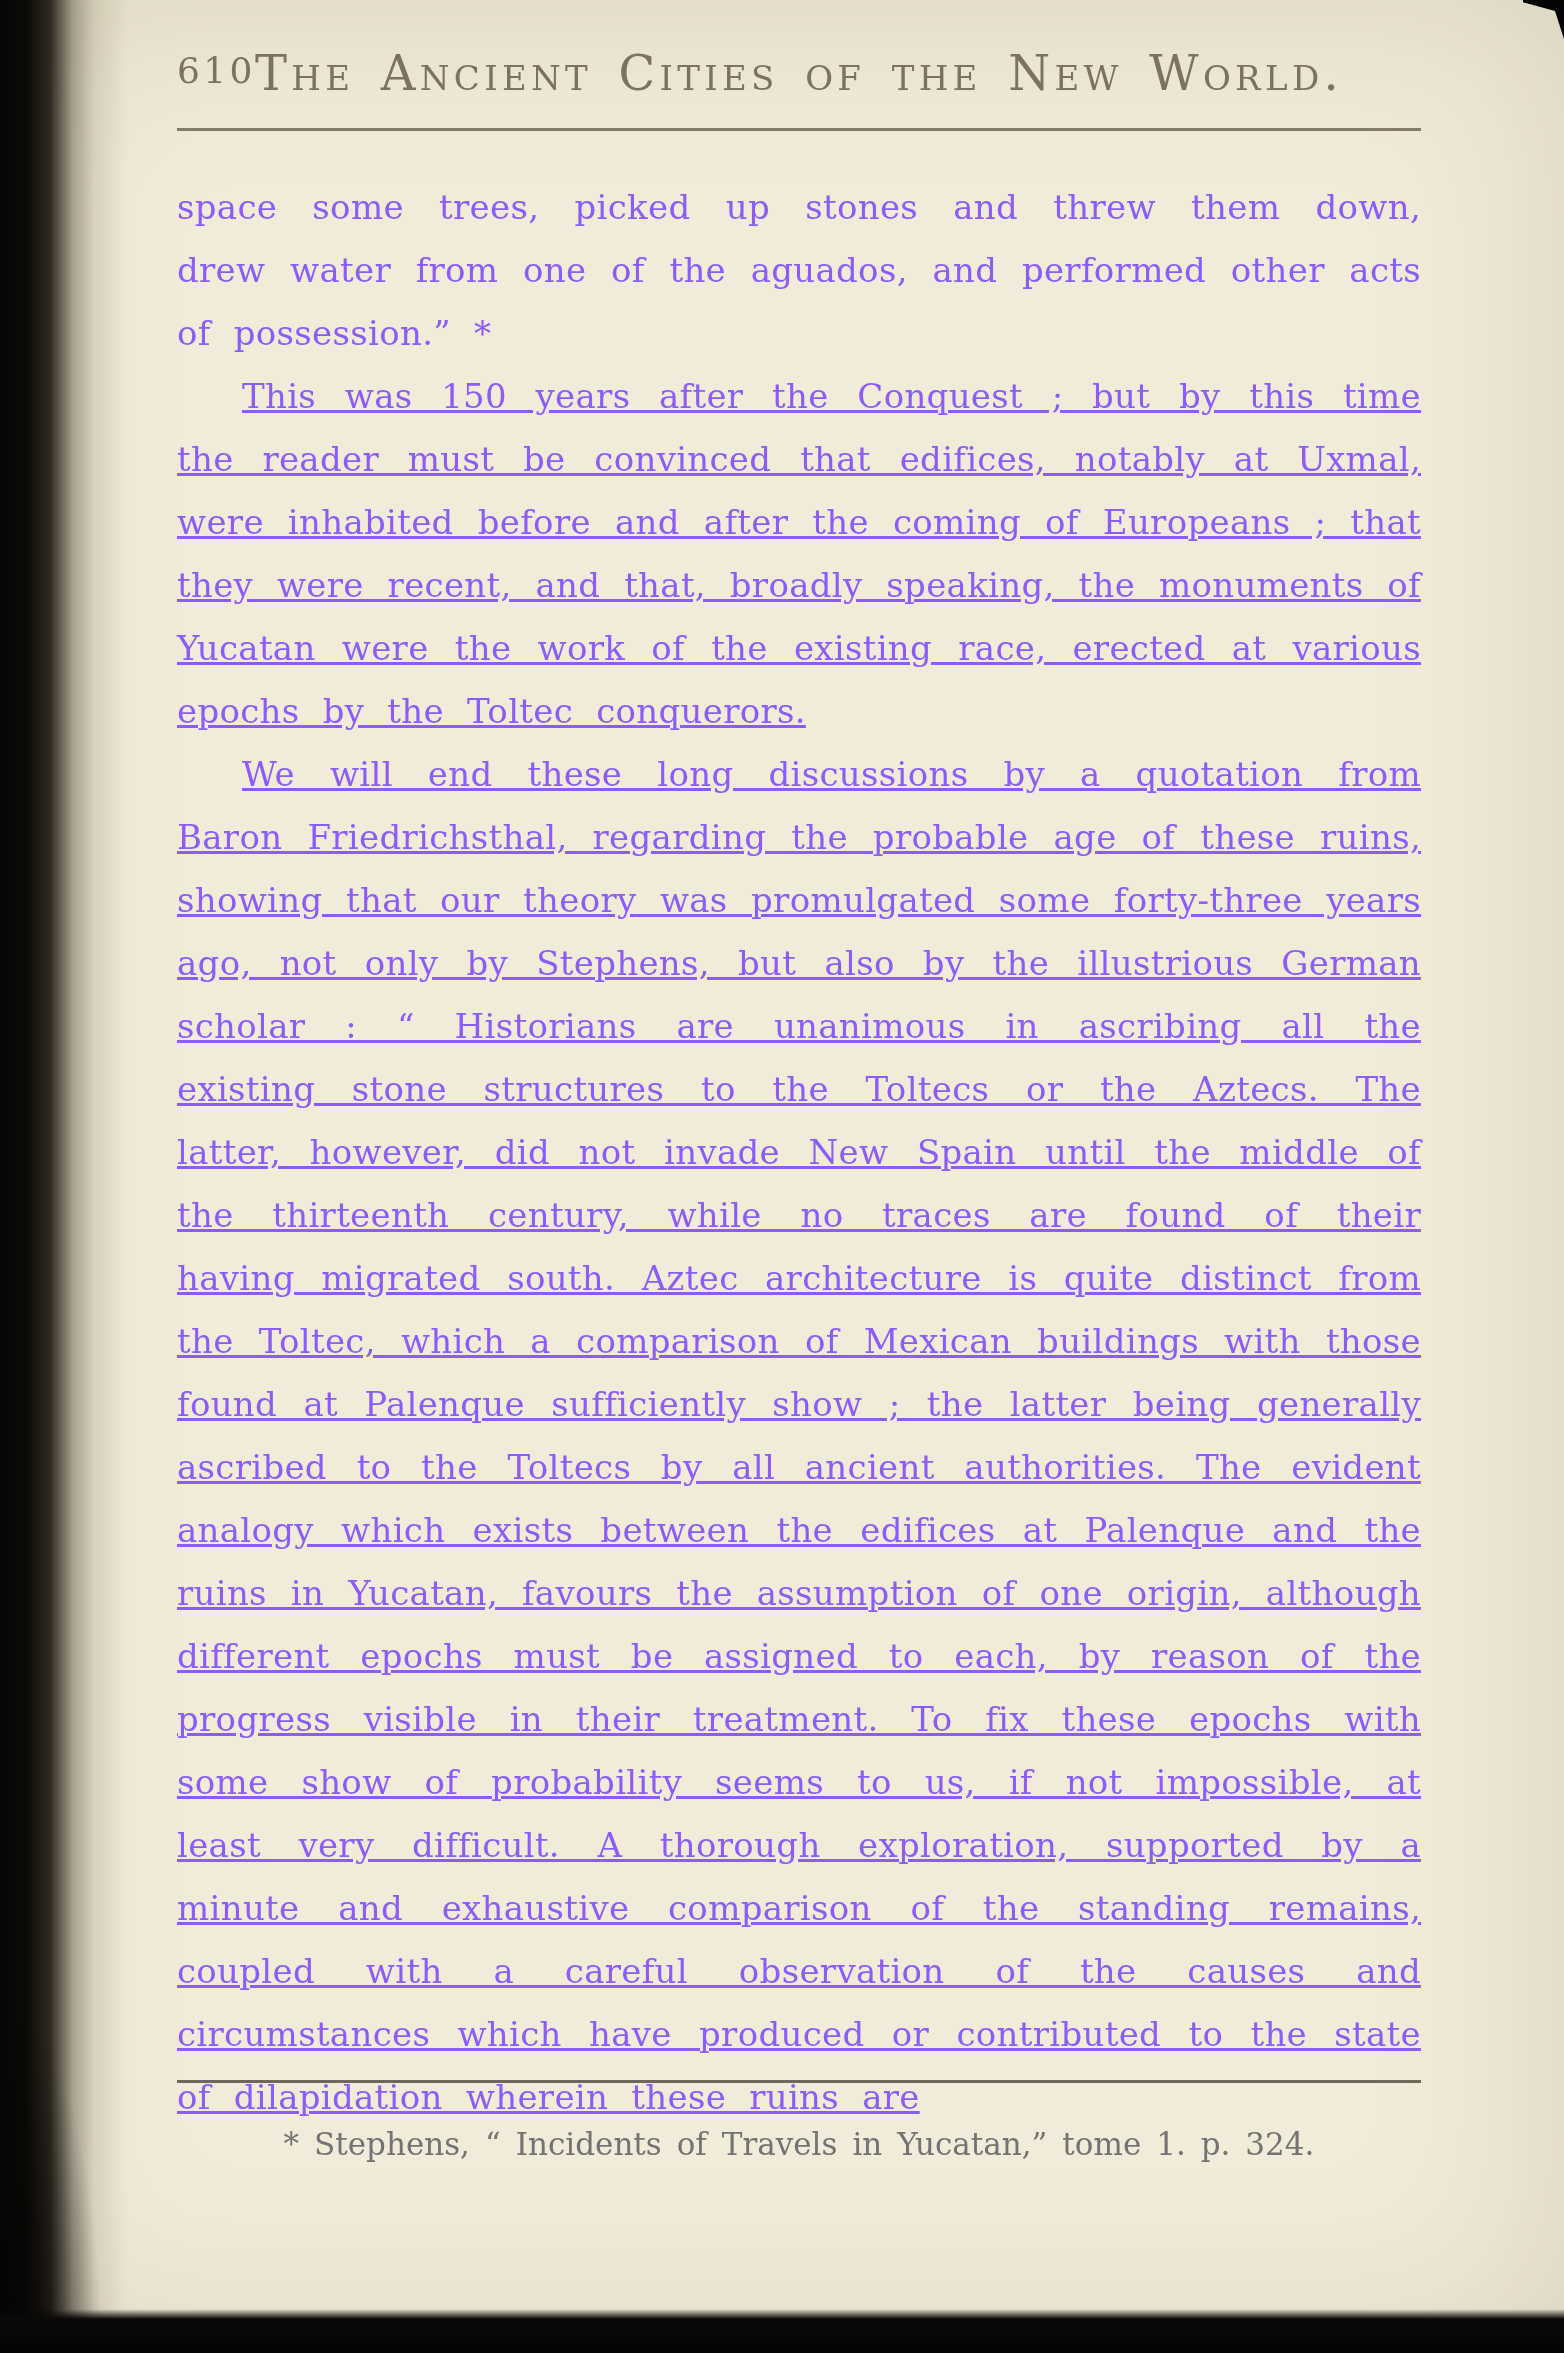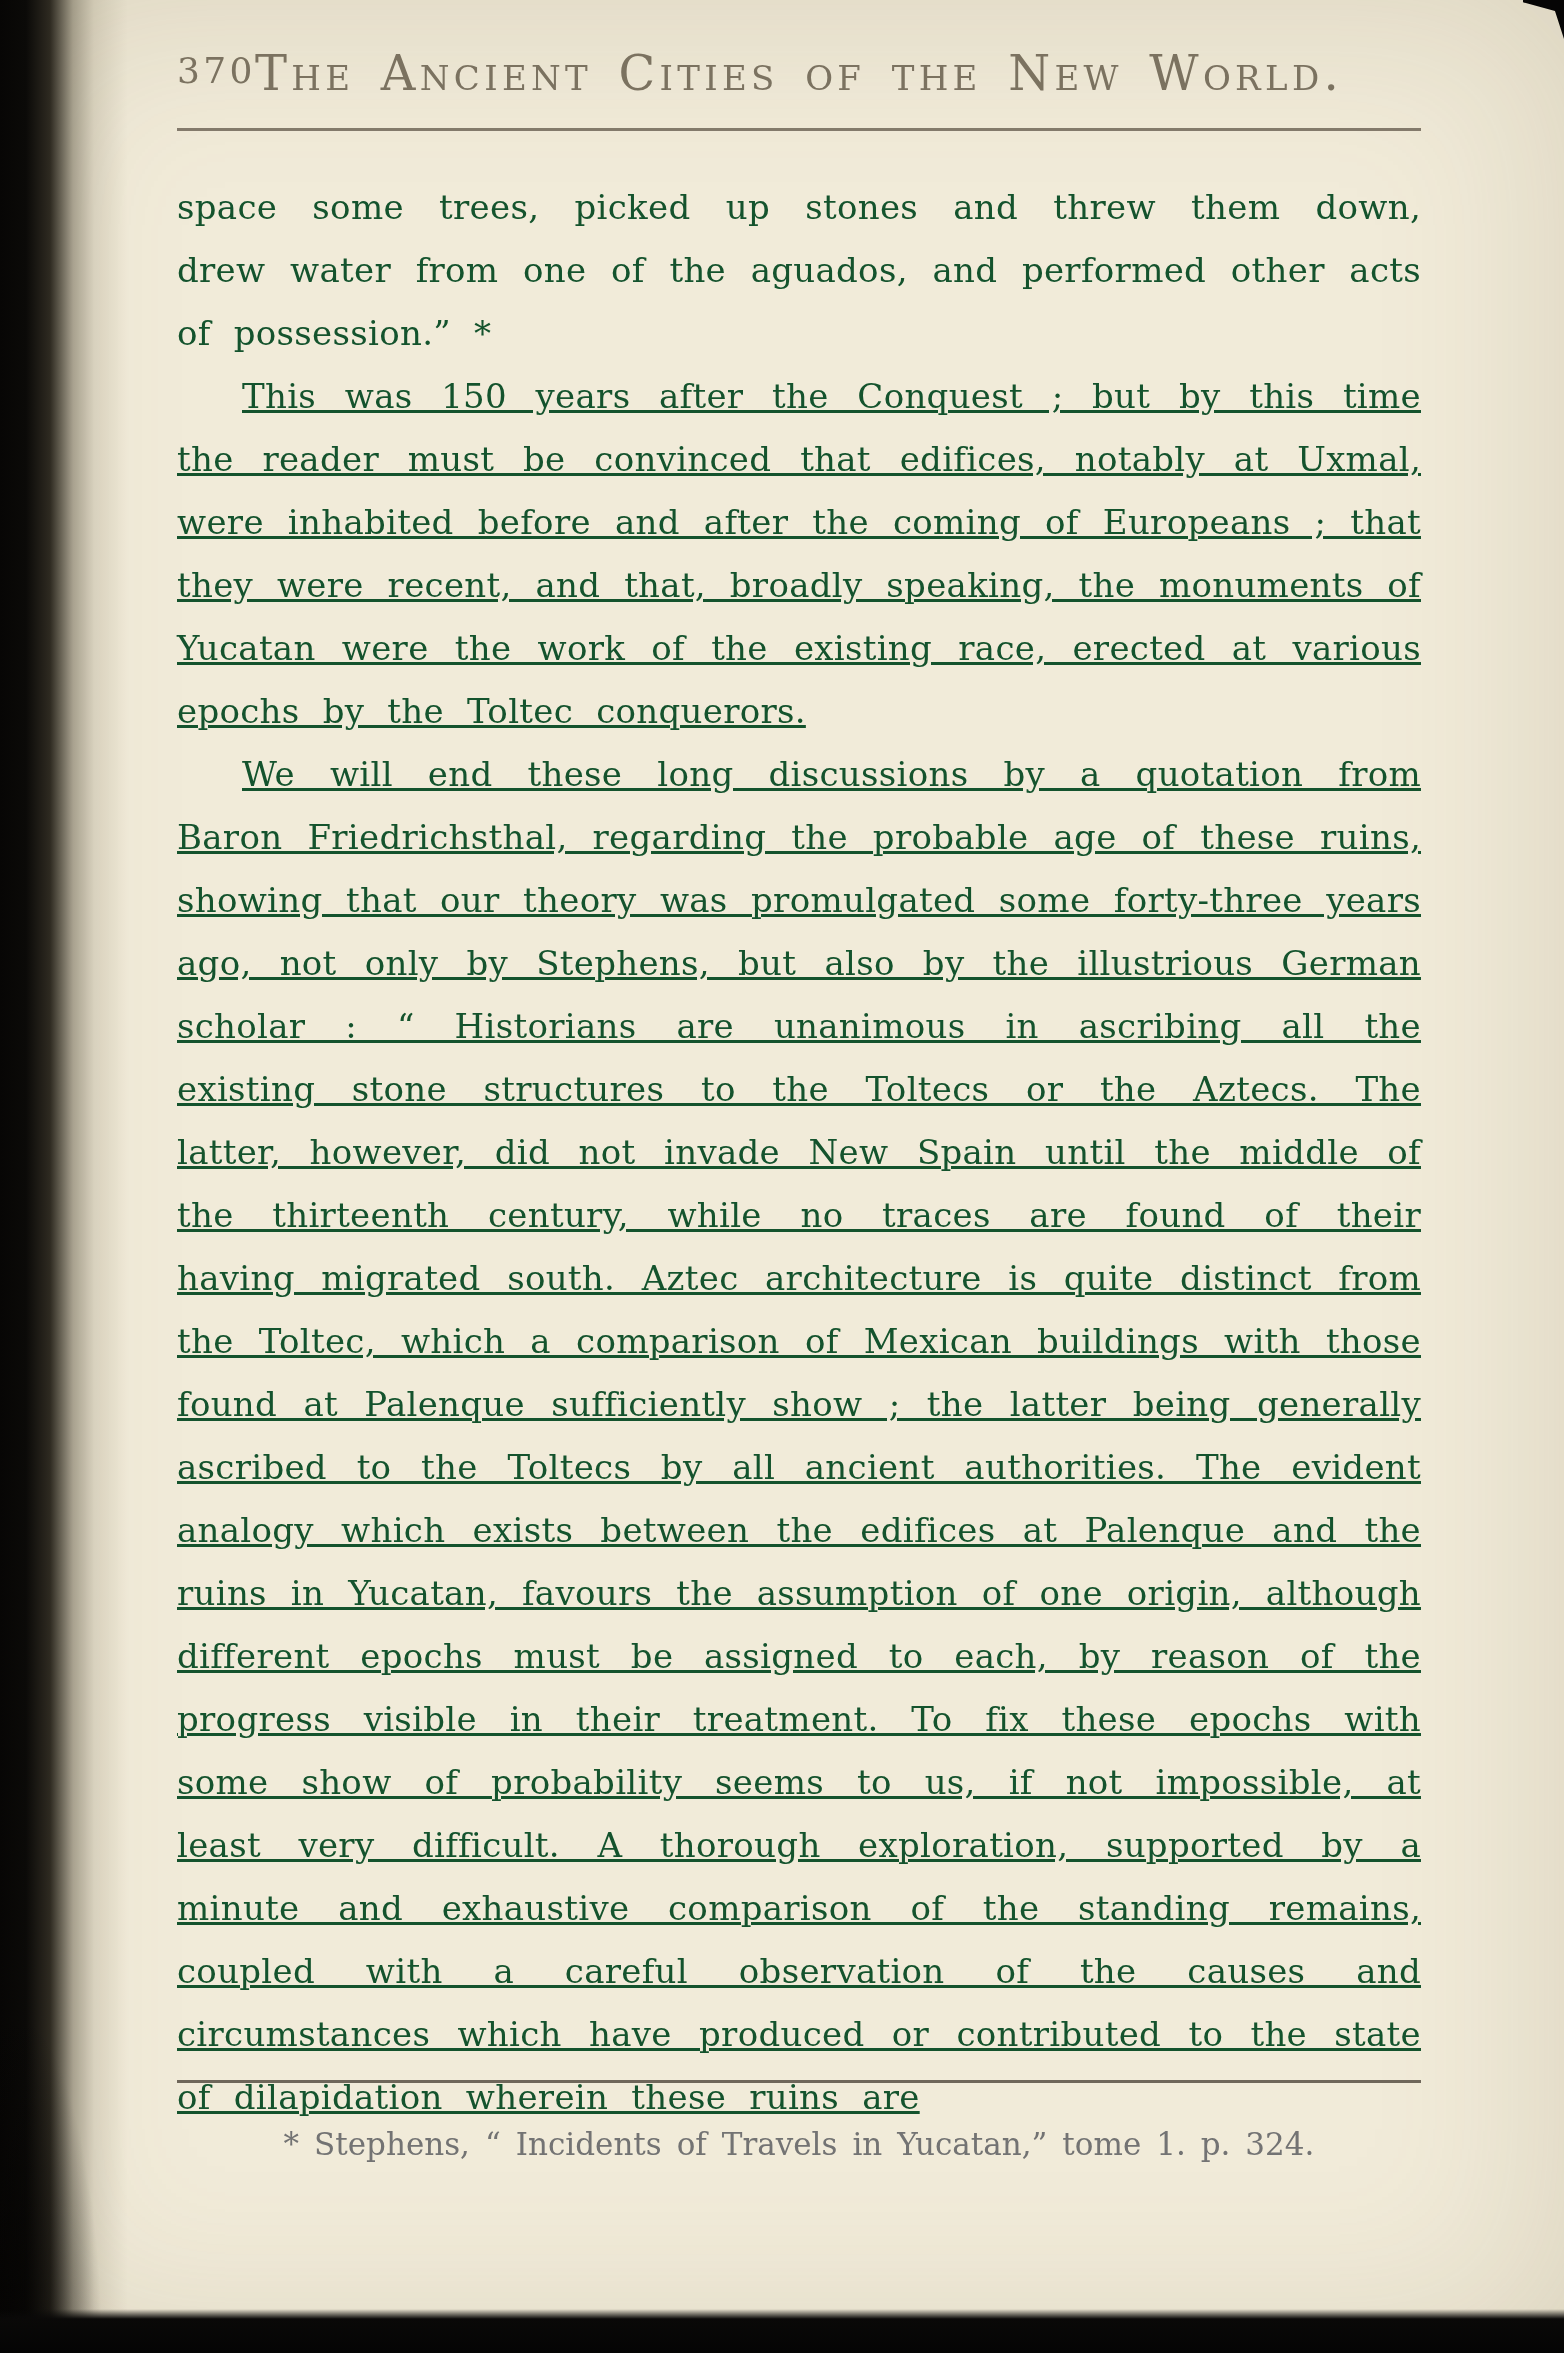--- a/index.html
+++ b/index.html
@@ -79,21 +79,21 @@
     top: 128px; left: 177px;
     width: 1244px; height: 3.4px;
     background: #837a6b;
   }
   .body-text {
     position: absolute;
     top: 176px; left: 177px;
     width: 1244px;
     font-size: 34px;
     line-height: 63px;
-    color: #14532d;
+    color: #8b5cf6;
     text-align: justify;
     word-spacing: 12px;
     letter-spacing: 0.3px;
   }
   .para { margin: 0; }
   .para.indent { text-indent: 65px; text-decoration: underline; }
   .footnote-rule {
     position: absolute;
     top: 2080px; left: 177px;
     width: 1244px; height: 2.6px;
@@ -111,21 +111,21 @@
 </style>
 </head>
 <body>
 
 <div class="scan">
 
   <div class="page-edge-left"></div>
   <div class="corner-mark"></div>
 
   <header class="page-header">
-    <span class="page-number">370</span>
+    <span class="page-number">610</span>
     <span class="running-title">The Ancient Cities of the New World.</span>
   </header>
 
   <div class="header-rule"></div>
 
   <main class="body-text">
     <p class="para">space some trees, picked up stones and threw them down, drew water from one of the aguados, and performed other acts of possession.” *</p>
     <p class="para indent">This was 150 years after the Conquest ; but by this time the reader must be convinced that edifices, notably at Uxmal, were inhabited before and after the coming of Europeans ; that they were recent, and that, broadly speaking, the monuments of Yucatan were the work of the existing race, erected at various epochs by the Toltec conquerors.</p>
     <p class="para indent">We will end these long discussions by a quotation from Baron Friedrichsthal, regarding the probable age of these ruins, showing that our theory was promulgated some forty-three years ago, not only by Stephens, but also by the illustrious German scholar : “ Historians are unanimous in ascribing all the existing stone structures to the Toltecs or the Aztecs.  The latter, however, did not invade New Spain until the middle of the thirteenth century, while no traces are found of their having migrated south.  Aztec architecture is quite distinct from the Toltec, which a comparison of Mexican buildings with those found at Palenque sufficiently show ; the latter being generally ascribed to the Toltecs by all ancient authorities.  The evident analogy which exists between the edifices at Palenque and the ruins in Yucatan, favours the assumption of one origin, although different epochs must be assigned to each, by reason of the progress visible in their treatment.  To fix these epochs with some show of probability seems to us, if not impossible, at least very difficult.  A thorough exploration, supported by a minute and exhaustive comparison of the standing remains, coupled with a careful observation of the causes and circumstances which have produced or contributed to the state of dilapidation wherein these ruins are</p>
   </main>

